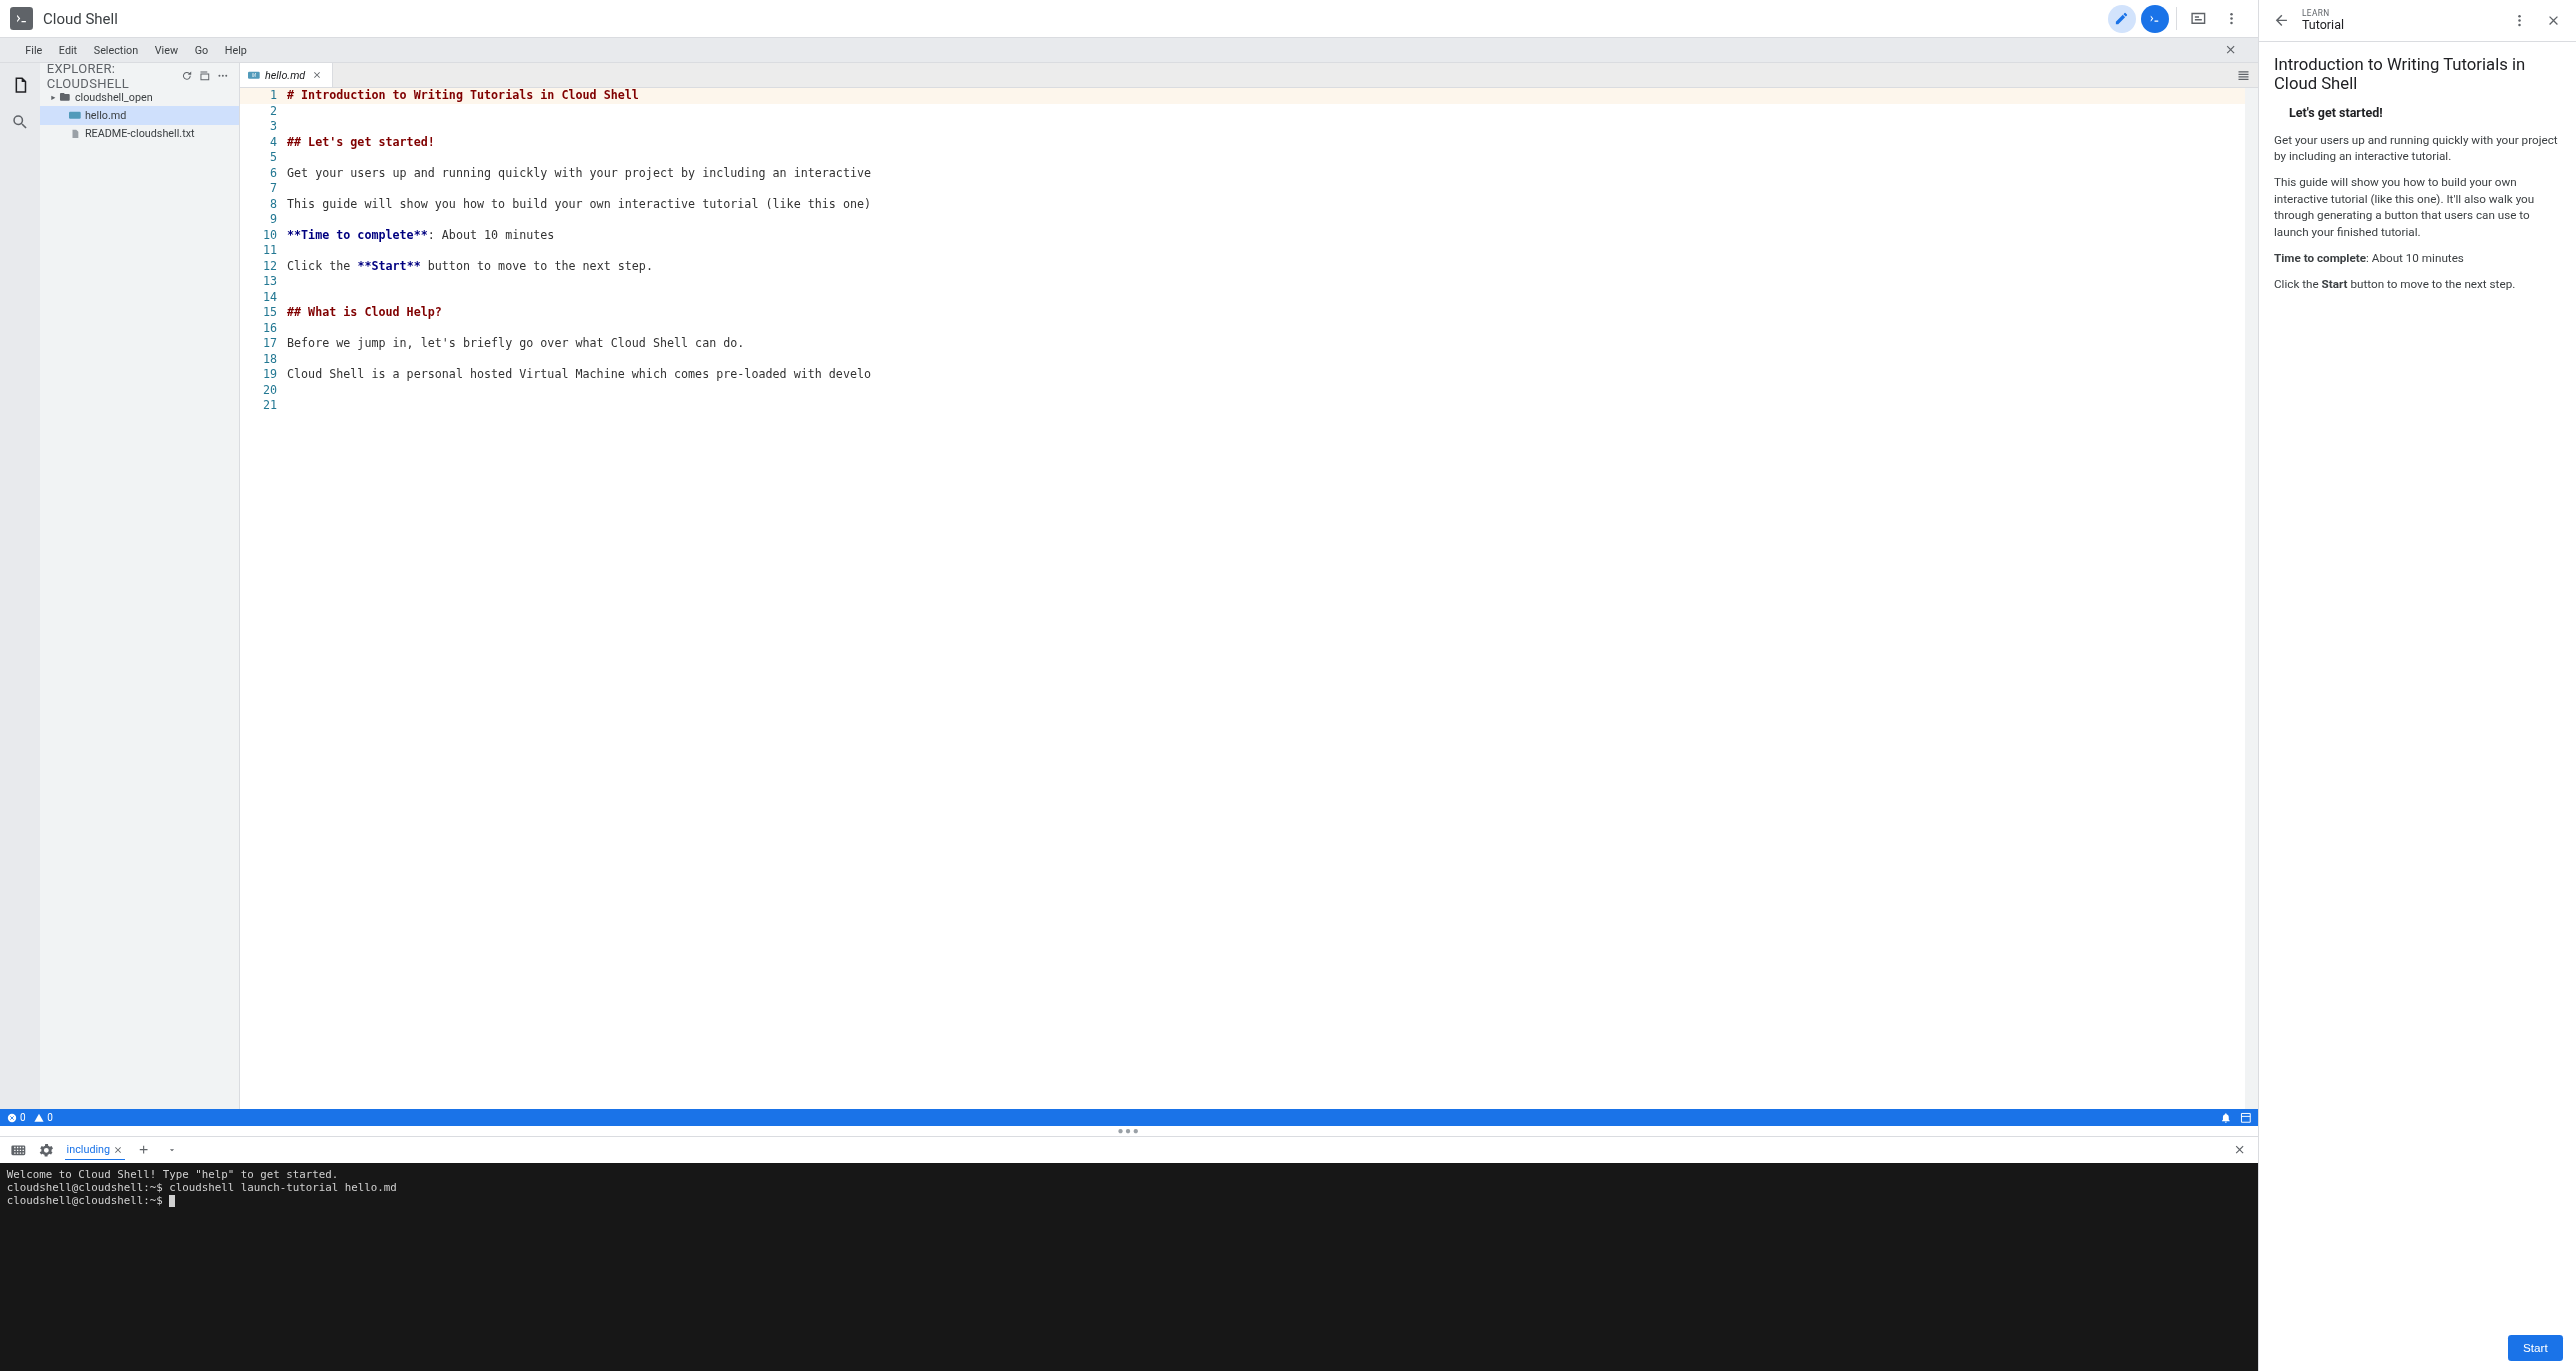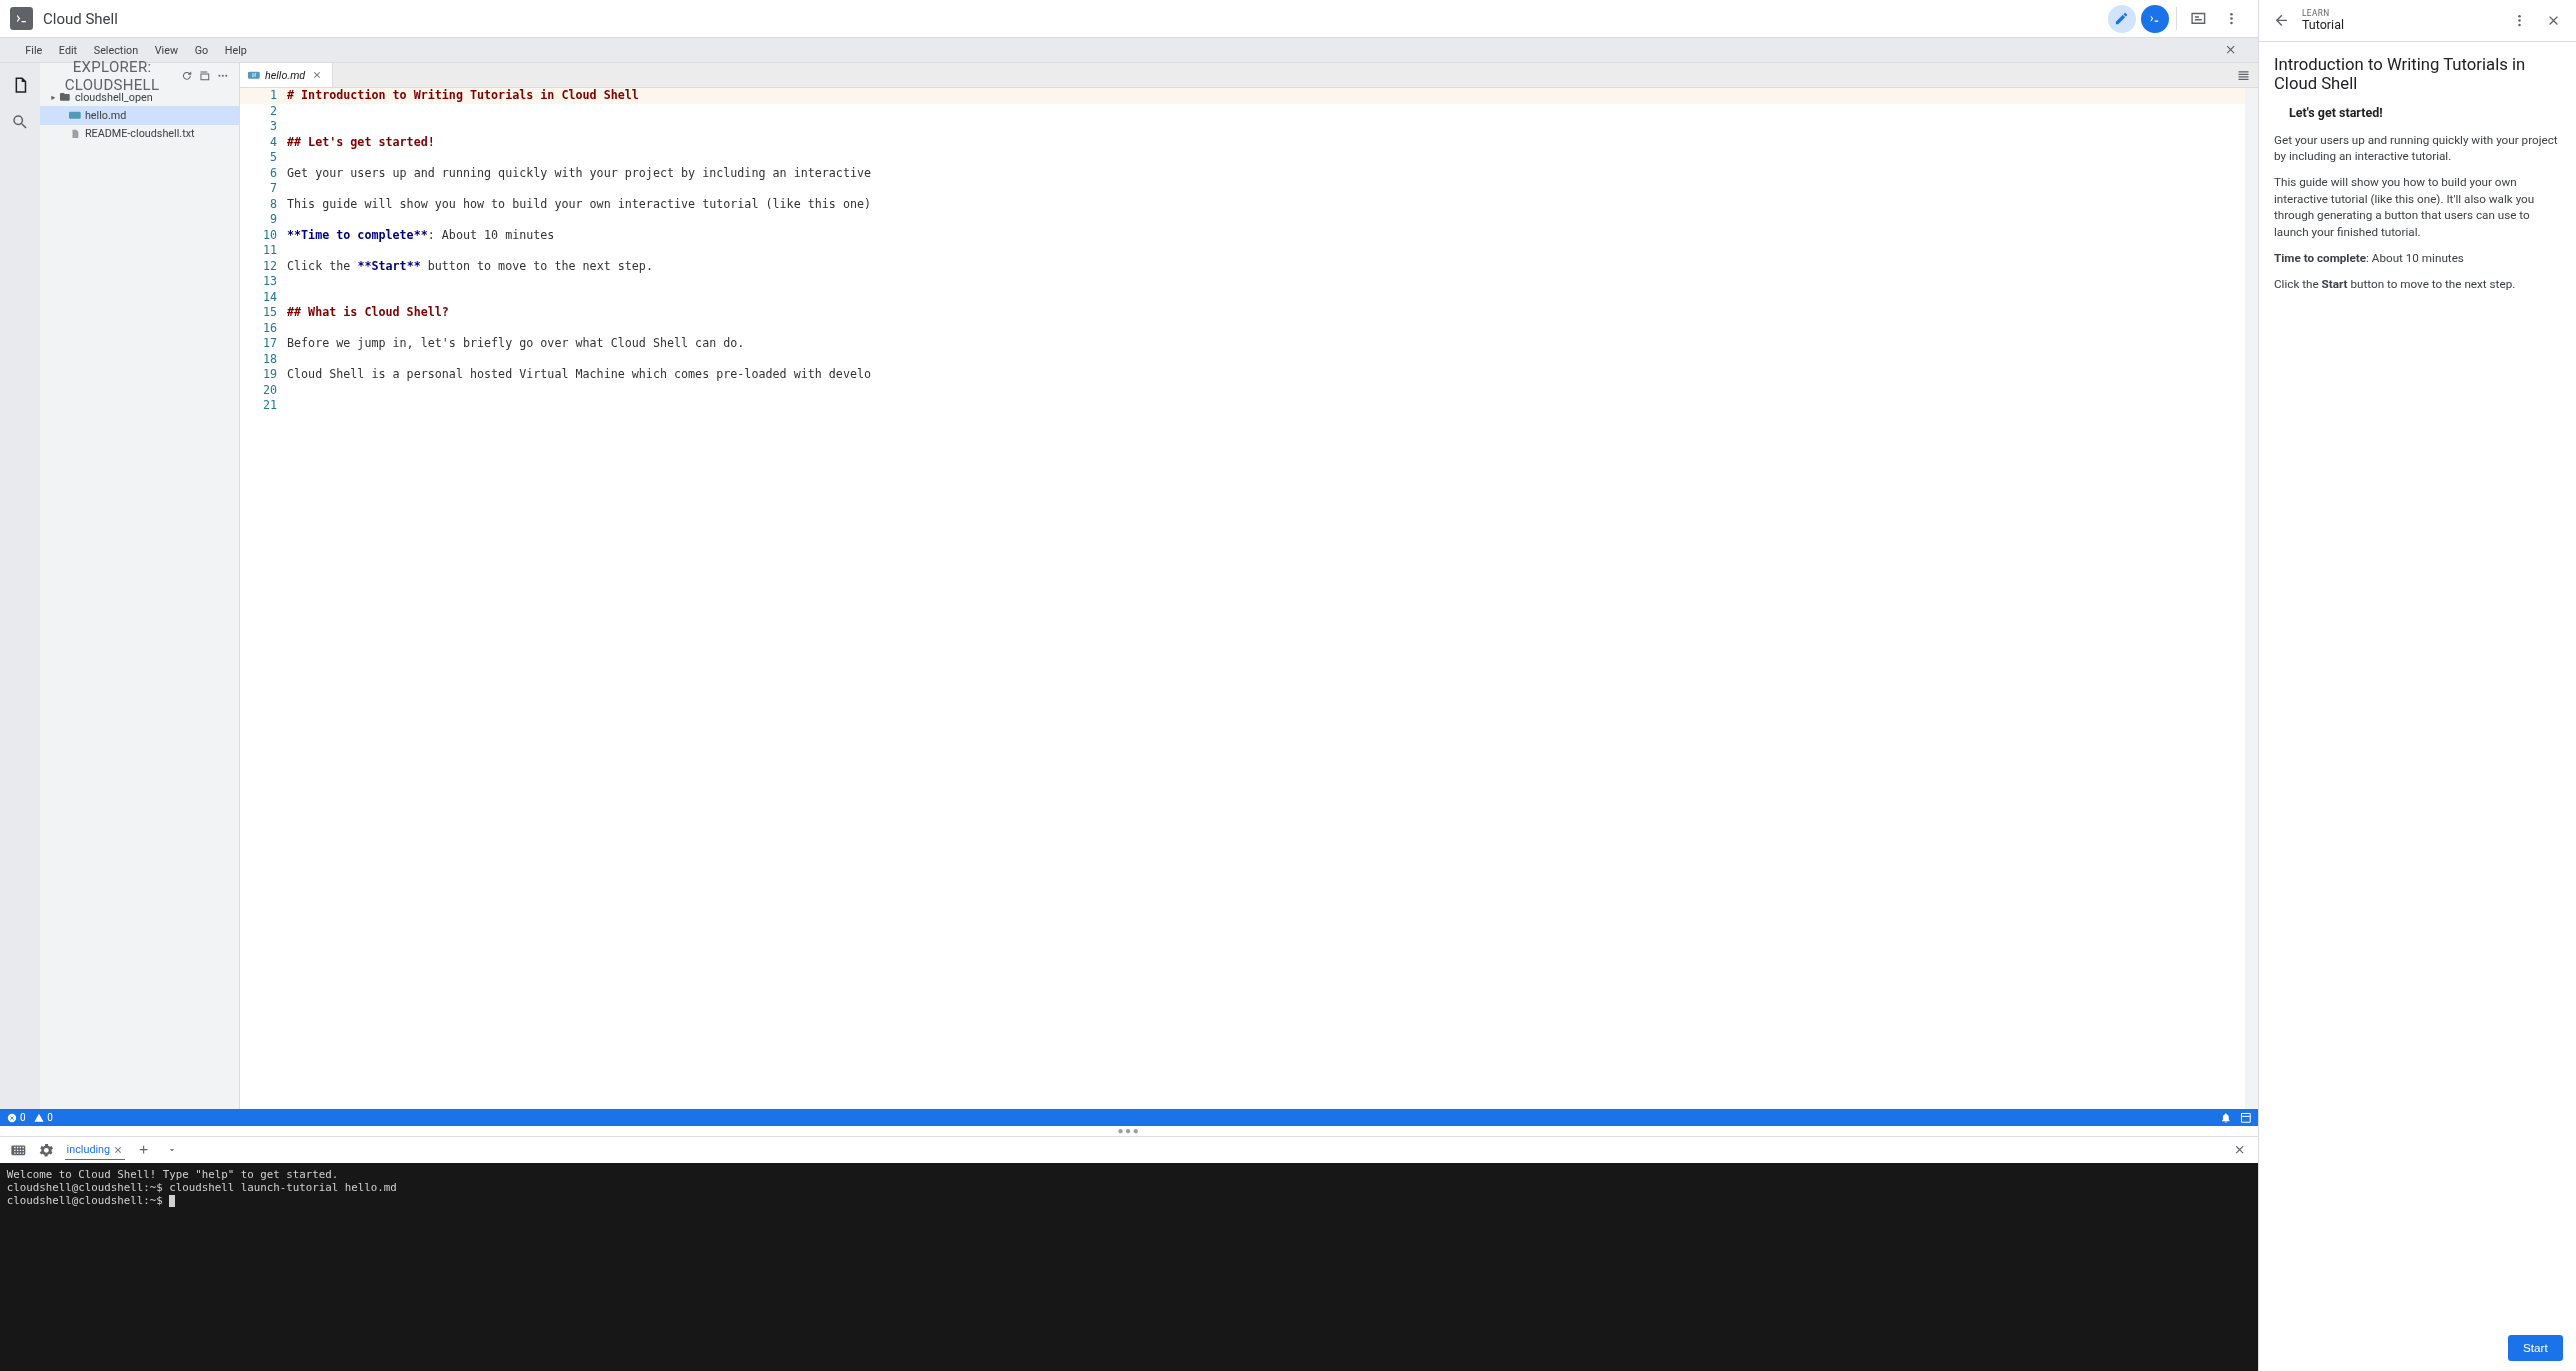--- a/index.html
+++ b/index.html
@@ -26,21 +26,21 @@
   .menubar .menu-spacer { flex:1; }
   .menubar .close-btn { width:21.7px; height:21.7px; display:flex; align-items:center; justify-content:center; cursor:pointer; }
   .menubar .close-btn svg { fill:#5f6368; }
   
   .editor-row { flex:1 1 auto; display:flex; flex-direction:row; min-height:0; background:#f5f5f5; }
   .activity-bar { width:40px; background:#e8eaed; display:flex; flex-direction:column; align-items:center; padding-top:8.3px; gap:10px; }
   .activity-bar .act-btn { width:27px; height:27px; display:flex; align-items:center; justify-content:center; cursor:pointer; color:#5f6368; border-radius:3.3px; }
   .activity-bar .act-btn.active { color:#202124; }
   .activity-bar .act-btn svg { fill:currentColor; }
   .explorer { width:200px; background:#f1f3f4; display:flex; flex-direction:column; border-right:0.8px solid #dadce0; }
-  .explorer-hdr { height:25px; display:flex; align-items:center; padding:0 6.7px; font-size:15px; letter-spacing:0.3px; color:#5f6368;text-align:center; }
+  .explorer-hdr { height:25px; display:flex; align-items:center; padding:0 6.7px; font-size:13px; letter-spacing:0.3px; color:#5f6368; }
   .explorer-hdr .exp-title { flex:1; text-transform:uppercase; }
   .explorer-hdr .exp-icon { width:18.3px; height:18.3px; display:flex; align-items:center; justify-content:center; cursor:pointer; }
   .explorer-hdr .exp-icon svg { fill:#5f6368; }
   .tree { font-size:10.8px; }
   .tree-row { display:flex; align-items:center; height:18.3px; padding-left:8.3px; cursor:pointer; white-space:nowrap; }
   .tree-row.depth1 { padding-left:18.3px; }
   .tree-row.selected { background:#cfe0fc; }
   .tree-chev { width:10px; display:flex; justify-content:center; color:#5f6368; font-size:8.3px; }
   .tree-ico { width:13.3px; display:flex; justify-content:center; margin-right:3.3px; }
   .tree-label { color:#3c4043; }
@@ -249,21 +249,21 @@
               <div class="code-line"><div class="gutter">5</div><div class="code-text"></div></div>
               <div class="code-line"><div class="gutter">6</div><div class="code-text">Get your users up and running quickly with your project by including an interactive</div></div>
               <div class="code-line"><div class="gutter">7</div><div class="code-text"></div></div>
               <div class="code-line"><div class="gutter">8</div><div class="code-text">This guide will show you how to build your own interactive tutorial (like this one)</div></div>
               <div class="code-line"><div class="gutter">9</div><div class="code-text"></div></div>
               <div class="code-line"><div class="gutter">10</div><div class="code-text"><span class="md-b">**Time to complete**</span>: About 10 minutes</div></div>
               <div class="code-line"><div class="gutter">11</div><div class="code-text"></div></div>
               <div class="code-line"><div class="gutter">12</div><div class="code-text">Click the <span class="md-b">**Start**</span> button to move to the next step.</div></div>
               <div class="code-line"><div class="gutter">13</div><div class="code-text"></div></div>
               <div class="code-line"><div class="gutter">14</div><div class="code-text"></div></div>
-              <div class="code-line"><div class="gutter">15</div><div class="code-text"><span class="md-h">## What is Cloud Shell?</span></div></div>
+              <div class="code-line"><div class="gutter">15</div><div class="code-text"><span class="md-h">## What is Cloud Help?</span></div></div>
               <div class="code-line"><div class="gutter">16</div><div class="code-text"></div></div>
               <div class="code-line"><div class="gutter">17</div><div class="code-text">Before we jump in, let's briefly go over what Cloud Shell can do.</div></div>
               <div class="code-line"><div class="gutter">18</div><div class="code-text"></div></div>
               <div class="code-line"><div class="gutter">19</div><div class="code-text">Cloud Shell is a personal hosted Virtual Machine which comes pre-loaded with develo</div></div>
               <div class="code-line"><div class="gutter">20</div><div class="code-text"></div></div>
               <div class="code-line"><div class="gutter">21</div><div class="code-text"></div></div>
             </div>
         </div>
         <div class="minimap"></div>
       </div>

